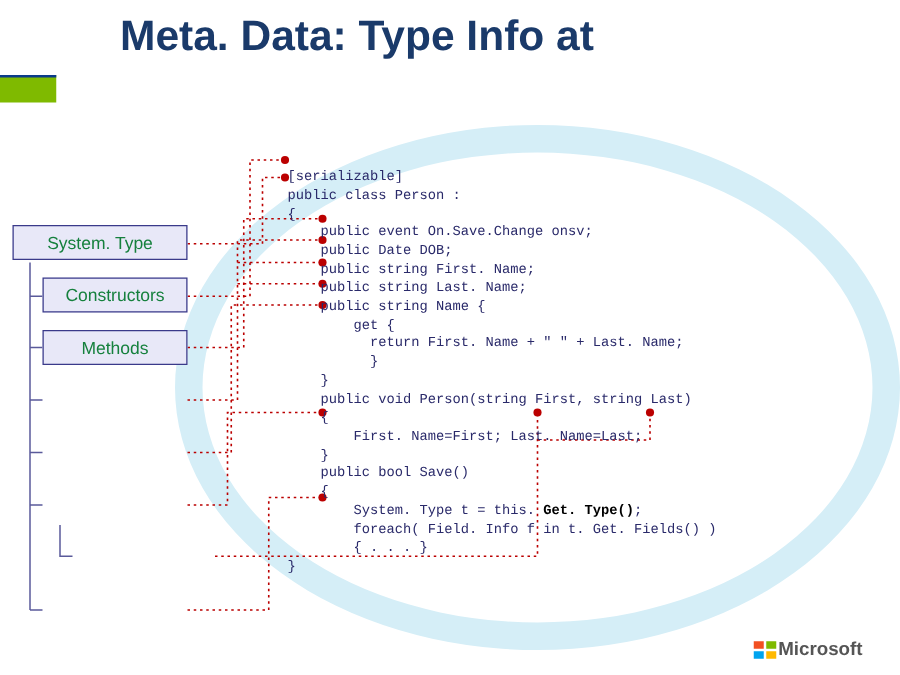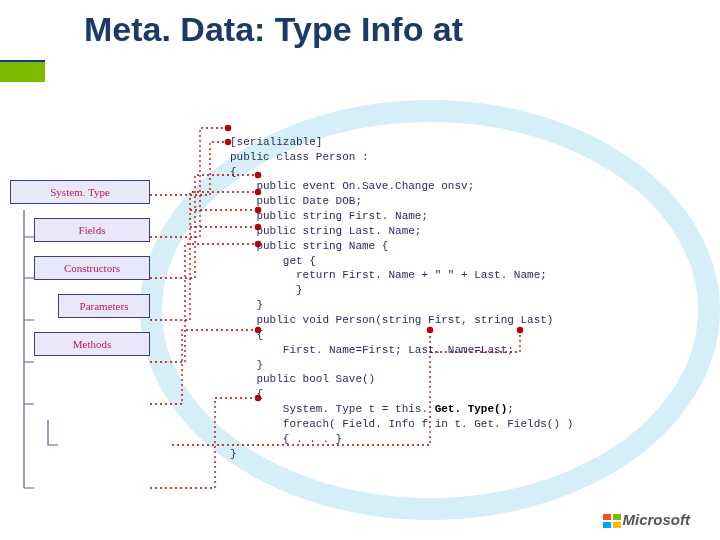--- a/index.html
+++ b/index.html
@@ -15,21 +15,21 @@
     position: absolute;
     left: 0;
     top: 60px;
     width: 45px;
     height: 22px;
     background: #7fba00;
     border-top: 2px solid #0a3a8a;
   }
   .title {
     position: absolute;
-    left: 84px;
+    left: 96px;
     top: 12px;
     font-size: 34px;
     font-weight: bold;
     color: #1a3a6a;
     line-height: 1.05;
   }
   .swoosh {
     position: absolute;
     left: 140px;
     top: 100px;
@@ -44,25 +44,24 @@
     left: 10px;
     top: 180px;
     width: 140px;
     z-index: 2;
   }
   .box {
     border: 1px solid #3a3a8a;
     background: #e8e8f8;
     padding: 5px 8px;
     margin-bottom: 14px;
-    font-size: 11px;
+    font-size: 14px;
     text-align: center;
-    color: #be185d;
+    color: #15803d;
     position: relative;
-    font-family: Liberation Serif, serif;
   }
   .box.indent { margin-left: 24px; }
   .code {
     position: absolute;
     left: 230px;
     top: 120px;
     font-family: "Courier New", monospace;
     font-size: 11px;
     line-height: 1.35;
     color: #2a2a6a;
@@ -77,21 +76,20 @@
     width: 720px;
     height: 540px;
     z-index: 1;
     pointer-events: none;
   }
   .ms-logo {
     position: absolute;
     right: 30px;
     bottom: 12px;
     font-size: 15px;
-    font-style: italic;
     font-weight: bold;
     color: #555;
     z-index: 3;
   }
   .ms-logo .flag {
     display: inline-block;
     width: 18px;
     height: 14px;
     margin-right: 2px;
     background:
@@ -108,23 +106,21 @@
 <div class="accent-bar"></div>
 
 <div class="swoosh"></div>
 
 <div class="title">
   <span>Meta. Data: Type Info at</span><br>
 </div>
 
 <div class="sidebar">
   <div class="box">System. Type</div>
-  <div class="box indent">Fields</div>
   <div class="box indent">Constructors</div>
-  <div class="box indent" style="margin-left:48px">Parameters</div>
   <div class="box indent">Methods</div>
 </div>
 
 <svg class="connectors">
   <defs>
     <marker id="dot" markerWidth="6" markerHeight="6" refX="3" refY="3">
       <circle cx="3" cy="3" r="2.5" fill="#b00"></circle>
     </marker>
   </defs>
 

